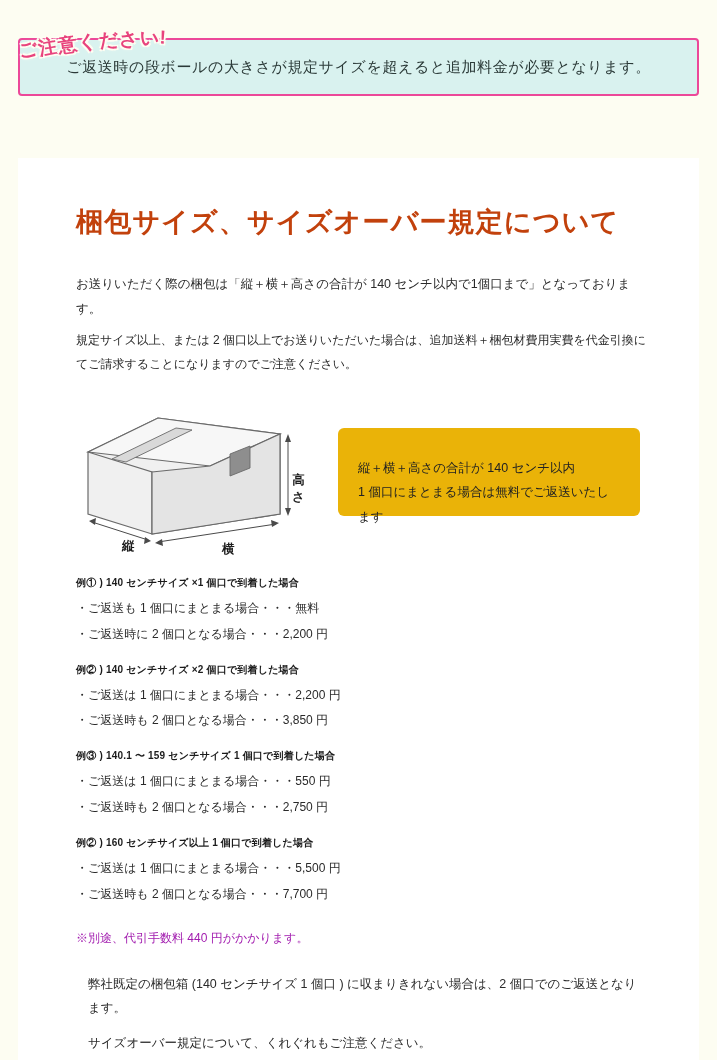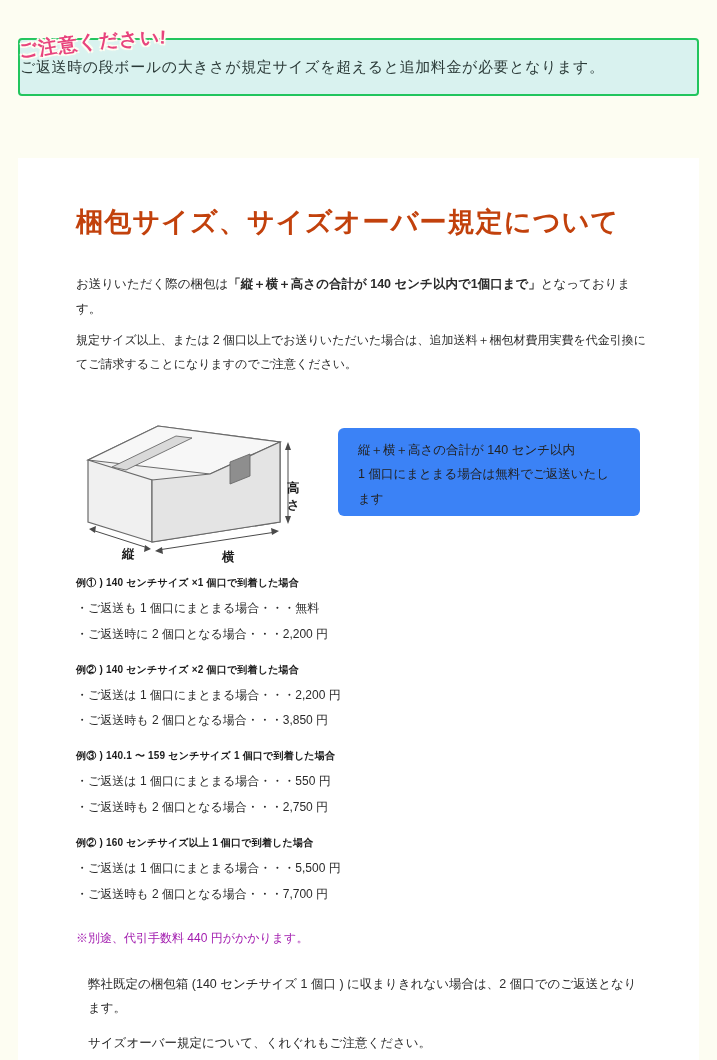--- a/index.html
+++ b/index.html
@@ -30,26 +30,26 @@
     margin: 20px 18px 0 18px;
     height: 78px;
   }
   .banner-box {
     position: absolute;
     left: 0;
     top: 18px;
     right: 0;
     height: 58px;
     background: #d9f2ef;
-    border: 2px solid #22c55e;
+    border: 2px solid #ec4899;
     border-radius: 4px;
     box-sizing: border-box;
     display: flex;
     align-items: center;
-    justify-content: flex-start;
+    justify-content: center;
   }
   .banner-text {
     font-size: 15px;
     letter-spacing: 0.6px;
     color: #2b3a38;
     white-space: nowrap;
   }
   .banner-ribbon {
     position: absolute;
     left: 0px;
@@ -92,65 +92,66 @@
     margin: 0 0 32px 0;
     color: #c2410c;
   }
 
   p.lead {
     font-size: 12.5px;
     line-height: 2.0;
     margin: 0 0 6px 0;
     color: #2a2a2a;
   }
-  p.lead b { font-weight: bold; }
+  p.lead b { font-weight: normal; }
 
   p.lead2 {
     font-size: 12px;
     line-height: 2.0;
     margin: 0 0 26px 0;
     color: #2a2a2a;
   }
 
   
   .figure-row {
     position: relative;
     height: 160px;
     margin-bottom: 14px;
   }
 
   .boxfig {
     position: absolute;
     left: 4px;
-    top: 16px;
+    top: 8px;
     width: 230px;
     height: 155px;
+    text-align: center;
   }
   .boxfig svg { display: block; }
 
   .lbl {
     position: absolute;
     font-size: 12.5px;
     font-weight: bold;
     color: #1d1d1d;
   }
   .lbl-takasa { left: 207px; top: 62px; }
   .lbl-tate   { left: 42px;  top: 128px; }
   .lbl-yoko   { left: 142px; top: 131px; }
 
   .note {
     position: absolute;
     left: 262px;
     top: 26px;
     width: 302px;
     height: 88px;
-    background: #3b82f6;
+    background: #eab308;
     border-radius: 6px;
     box-sizing: border-box;
-    padding: 10px 20px;
+    padding: 28px 20px;
   }
   .note div {
     font-size: 12.5px;
     line-height: 1.95;
     color: #222;
   }
 
   
   .example { margin-bottom: 20px; }
   .ex-head {

